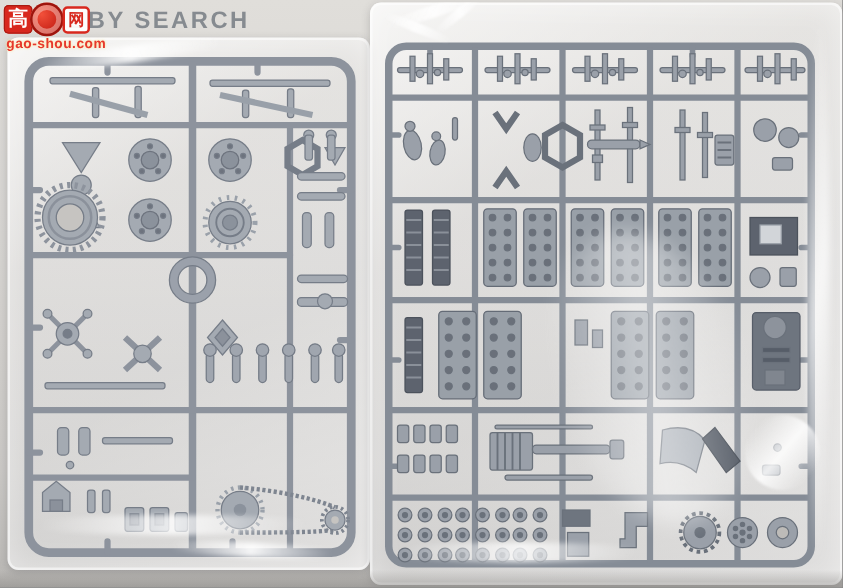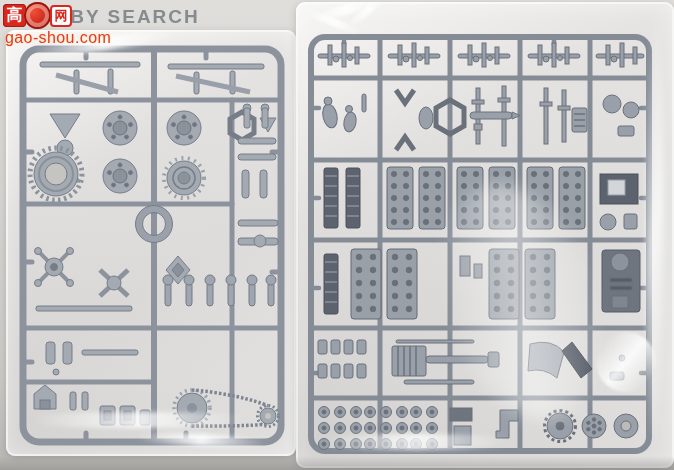--- a/index.html
+++ b/index.html
@@ -29,21 +29,21 @@
     letter-spacing:2px;color:rgba(127,132,138,.93);white-space:nowrap;}
   .wm-badge{position:absolute;display:flex;align-items:center;justify-content:center;
     border-radius:4px;font-weight:bold;}
   .wm-gao{left:0;top:2px;width:23px;height:23px;background:#d8281e;color:#fff;font-size:16px;
     box-shadow:inset 0 0 0 1px #a91b12;}
   .wm-seal{position:absolute;left:21px;top:0;width:27px;height:27px;border-radius:50%;
     background:radial-gradient(circle at 35% 35%,#f2503a,#c41e14 68%);
     box-shadow:inset 0 0 0 2px #9e150d, inset 0 0 0 6px rgba(255,248,240,.4);}
   .wm-wang{left:47px;top:3px;width:18px;height:18px;background:rgba(255,255,255,.93);
     border:2px solid #d8281e;color:#d8281e;font-size:13px;}
-  .wm-url{position:absolute;left:2px;top:27px;font-weight:normal;font-size:16px;
+  .wm-url{position:absolute;left:2px;top:27px;font-weight:bold;font-size:11px;
     letter-spacing:.4px;color:#e6382c;white-space:nowrap;
     text-shadow:0 0 2px rgba(255,225,130,.95),0 0 1px rgba(255,255,255,.9);}
 </style>
 </head>
 <body>
 
 <div id="stage">
 
   <div class="bag" id="bag-left">
     <svg class="sprue" style="left:10px;top:12px" width="276" height="408" viewBox="0 0 276 408">

